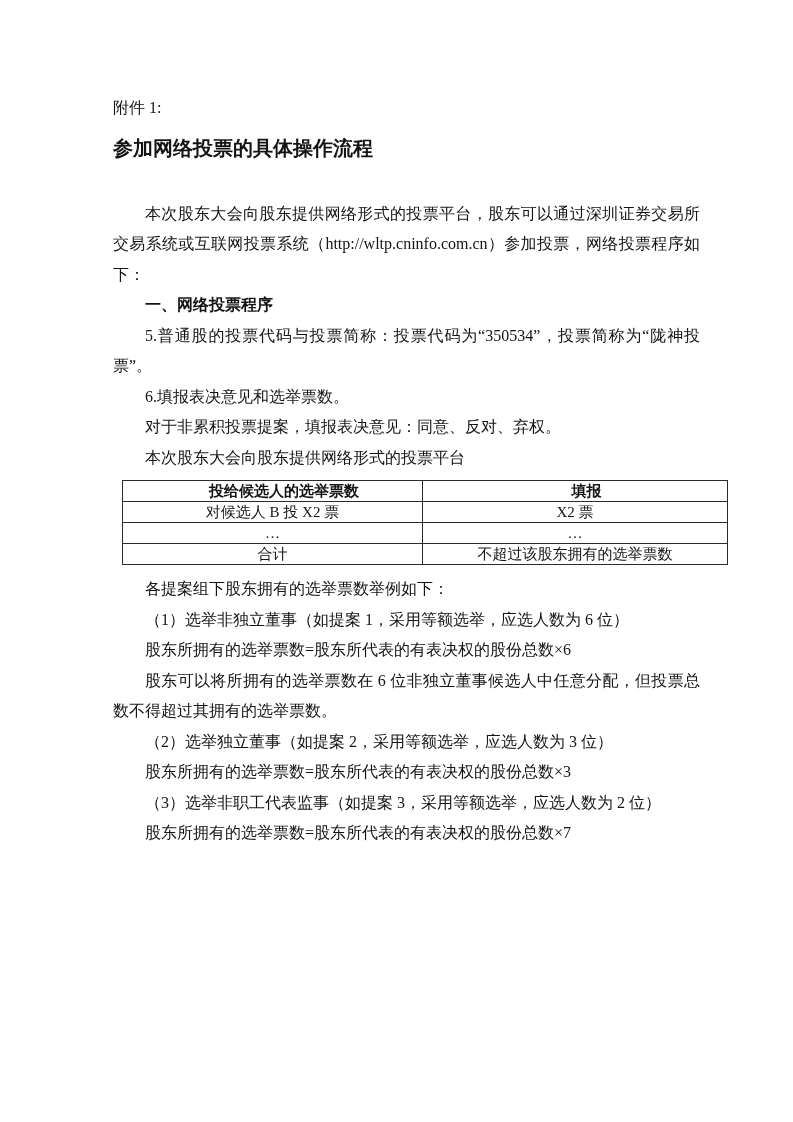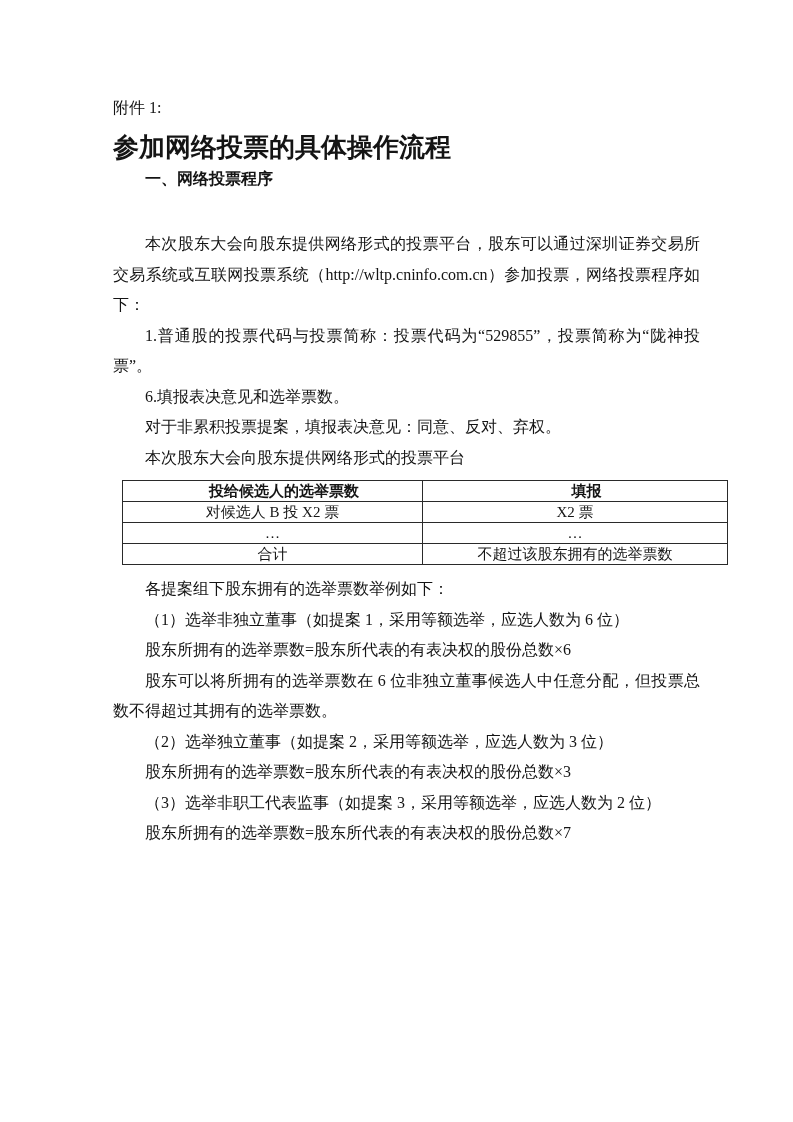--- a/index.html
+++ b/index.html
@@ -20,21 +20,21 @@
     line-height: 30.5px;
     color: #141414;
   }
   .page p {
     margin: 0;
     text-align: justify;
   }
   .indent { text-indent: 2em; }
   .attachment-label { text-indent: 0; }
   .doc-title {
-    font-size: 26px;
+    font-size: 20px;
     font-weight: bold;
     text-align: center;
     text-indent: 0;
     line-height: 32px;
     margin-top: 8px !important;
   }
   .first-body { margin-top: 35px !important; }
   .section-heading { font-weight: bold; }
   .vote-table {
     border-collapse: collapse;
@@ -59,25 +59,25 @@
 </style>
 </head>
 <body>
 
 <div class="page">
 
   <p class="attachment-label">附件 1:</p>
 
   <p class="doc-title">参加网络投票的具体操作流程</p>
 
+  <p class="indent first-body">本次股东大会向股东提供网络形式的投票平台，股东可以通过深圳证券交易所交易系统或互联网投票系统（http://wltp.cninfo.com.cn）参加投票，网络投票程序如下：</p>
+
   <p class="indent section-heading">一、网络投票程序</p>
 
-  <p class="indent first-body">本次股东大会向股东提供网络形式的投票平台，股东可以通过深圳证券交易所交易系统或互联网投票系统（http://wltp.cninfo.com.cn）参加投票，网络投票程序如下：</p>
-
-  <p class="indent">1.普通股的投票代码与投票简称：投票代码为“529855”，投票简称为“陇神投票”。</p>
+  <p class="indent">5.普通股的投票代码与投票简称：投票代码为“350534”，投票简称为“陇神投票”。</p>
 
   <p class="indent">6.填报表决意见和选举票数。</p>
 
   <p class="indent">对于非累积投票提案，填报表决意见：同意、反对、弃权。</p>
 
 
   <p class="indent">本次股东大会向股东提供网络形式的投票平台</p>
 
   <table class="vote-table">
     <tbody>

